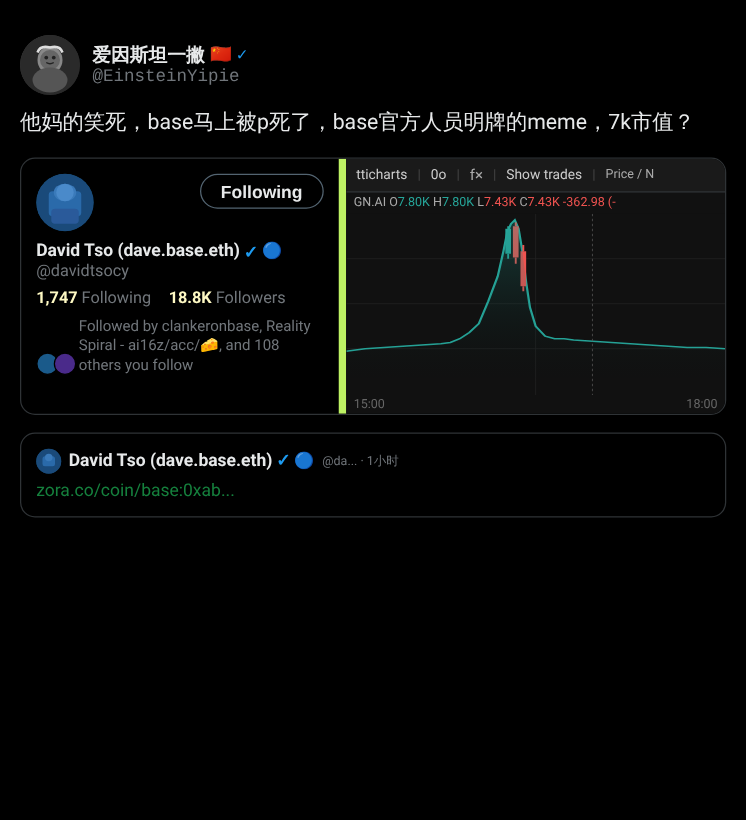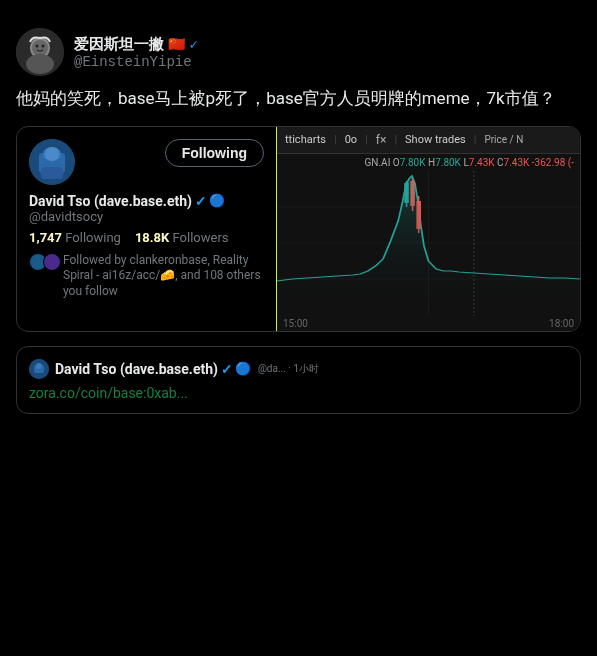--- a/index.html
+++ b/index.html
@@ -89,21 +89,21 @@
       border-radius: 12px;
       overflow: hidden;
       display: flex;
       margin-bottom: 14px;
       background: #000;
     }
 
     .card-left {
       flex: 0 0 260px;
       padding: 12px;
-      border-right: 1px solid #bef264;
+      border-right: 6px solid #bef264;
     }
 
     .card-profile-header {
       display: flex;
       align-items: flex-start;
       justify-content: space-between;
       margin-bottom: 8px;
     }
 
     .card-avatar {
@@ -169,21 +169,21 @@
       font-weight: 700;
       color: #fef9c3;
     }
 
     .stat-label {
       color: #71767b;
     }
 
     .followed-by {
       display: flex;
-      align-items: flex-start;
+      align-items: flex-end;
       gap: 6px;
       font-size: 12px;
       color: #71767b;
     }
 
     .followed-avatars {
       display: flex;
     }
 
     .mini-avatar {
@@ -197,21 +197,20 @@
 
     .mini-avatar:nth-child(1) { background: #1a5a8a; }
     .mini-avatar:nth-child(2) { background: #4a2a8a; }
 
     
     .card-right {
       flex: 1;
       background: #111;
       position: relative;
       overflow: hidden;
-      text-align: right;
     }
 
     .chart-topbar {
       display: flex;
       align-items: center;
       gap: 8px;
       padding: 6px 8px;
       background: #1a1a1a;
       font-size: 11px;
       color: #aaa;

